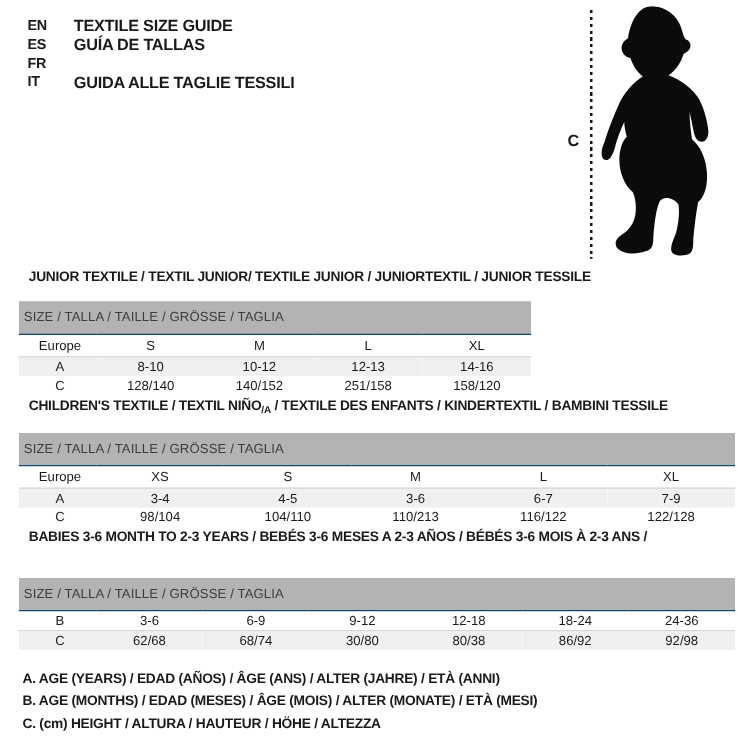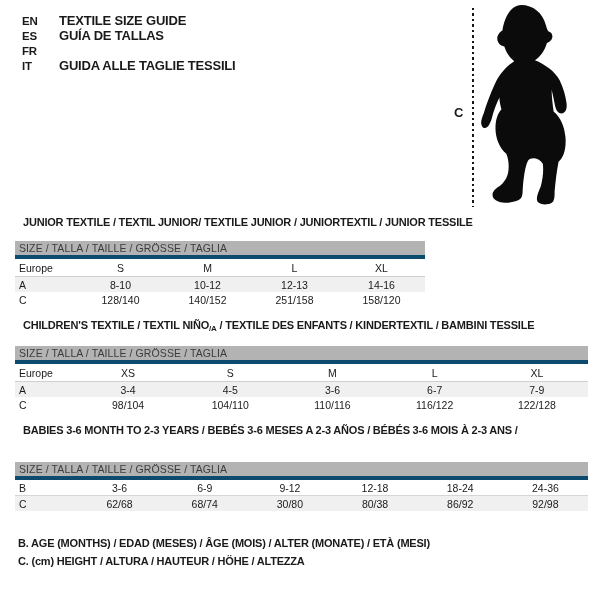--- a/index.html
+++ b/index.html
@@ -20,23 +20,23 @@
   .height-label{position:absolute;left:454px;top:105px;font-weight:bold;font-size:13px;}
   .baby-svg{position:absolute;left:481px;top:5px;}
   
   .table-title{
     position:absolute;left:23px;font-weight:bold;font-size:11px;
     letter-spacing:-0.2px;white-space:nowrap;line-height:15px;
   }
   .table-title .sub{font-size:8px;vertical-align:-2px;}
   table{border-collapse:collapse;table-layout:fixed;position:absolute;left:15px;font-size:10.5px;}
   td{padding:0;text-align:center;overflow:hidden;white-space:nowrap;}
-  td.label{text-align:left;padding-left:4px;}
+  td.label{text-align:center;padding-left:4px;}
   tr.band-row td{
-    height:14px;background:#b3b3b3;border-bottom:4px solid #0c4a6e;
+    height:26px;background:#b3b3b3;border-bottom:1px solid #0c4a6e;
     text-align:left;padding-left:4px;color:#3c3c3c;font-size:10.5px;letter-spacing:0.1px;
   }
   tr.head-row td{height:17px;border-bottom:1px solid #d0d0d0;}
   tr.data-row td{height:15px;}
   tr.striped td{background:#f0f0f0;}
   tr.divided td{border-bottom:1px solid #d6d6d6;}
   .t-junior{top:241px;width:410px;}
   .t-children{top:346px;width:573px;}
   .t-babies{top:462px;width:573px;}
   col.c-label{width:62px;}
@@ -174,21 +174,21 @@
     <td>3-4</td>
     <td>4-5</td>
     <td>3-6</td>
     <td>6-7</td>
     <td>7-9</td>
   </tr>
   <tr class="data-row">
     <td class="label">C</td>
     <td>98/104</td>
     <td>104/110</td>
-    <td>110/116</td>
+    <td>110/213</td>
     <td>116/122</td>
     <td>122/128</td>
   </tr>
   </tbody>
 </table>
 
 <div class="table-title" style="top:423px;">
   <div>BABIES 3-6 MONTH TO 2-3 YEARS / BEBÉS 3-6 MESES A 2-3 AÑOS / BÉBÉS 3-6 MOIS À 2-3 ANS /</div>
 </div>
 <table class="t-babies">
@@ -220,15 +220,16 @@
     <td>68/74</td>
     <td>30/80</td>
     <td>80/38</td>
     <td>86/92</td>
     <td>92/98</td>
   </tr>
   </tbody>
 </table>
 
 <div class="legend">
+  <div class="legend-line">A. AGE (YEARS) / EDAD (AÑOS) / ÂGE (ANS) / ALTER (JAHRE) / ETÀ (ANNI)</div>
   <div class="legend-line">B. AGE (MONTHS) / EDAD (MESES) / ÂGE (MOIS) / ALTER (MONATE) / ETÀ (MESI)</div>
   <div class="legend-line">C. (cm) HEIGHT / ALTURA / HAUTEUR / HÖHE / ALTEZZA</div>
 </div>
 
 </body></html>

